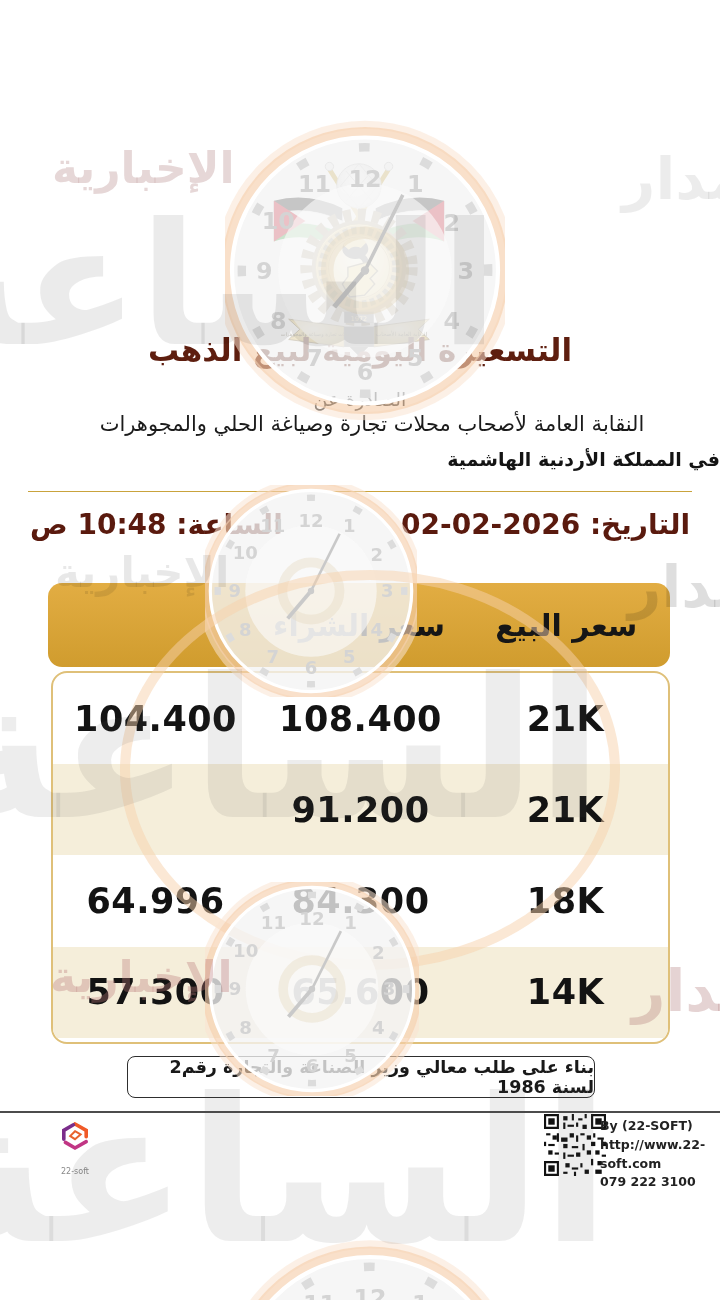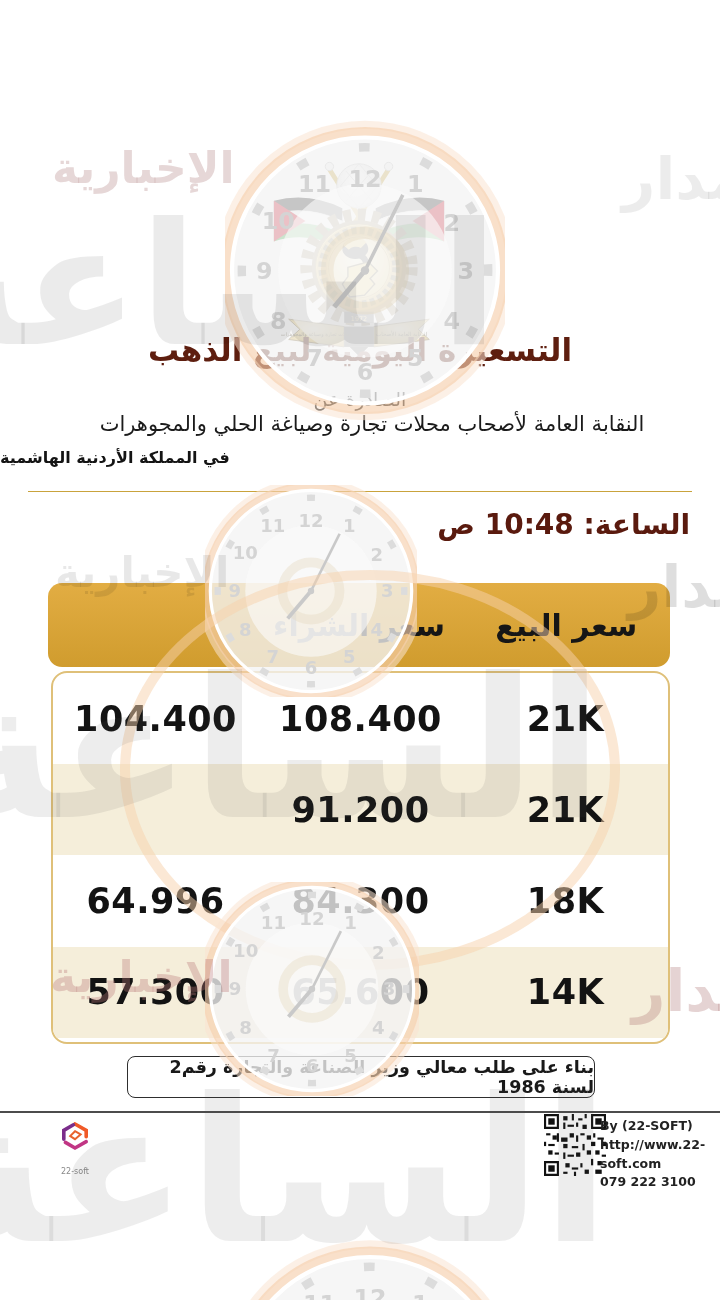--- a/index.html
+++ b/index.html
@@ -10,22 +10,22 @@
   .wm-layer{position:absolute;inset:0;z-index:2;pointer-events:none;}
   .toptext{position:relative;z-index:3;}
   
   .emblem{position:absolute;left:252px;top:136px;width:214px;height:222px;z-index:3;}
   .title{position:absolute;top:332px;left:0;width:100%;text-align:center;
          font-size:31px;font-weight:bold;color:#5e1e0f;direction:rtl;}
   .sub1{position:absolute;top:388px;left:0;width:100%;text-align:center;
         font-size:19px;color:#1b1b1b;direction:rtl;}
   .sub2{position:absolute;top:412px;left:12px;width:100%;text-align:center;
         font-size:21px;color:#1b1b1b;direction:rtl;}
-  .country{position:absolute;top:448px;left:0;width:100%;text-align:left;
-        font-size:16px;font-weight:600;color:#141414;direction:rtl;}
+  .country{position:absolute;top:448px;left:0;width:100%;text-align:right;
+        font-size:19px;font-weight:600;color:#141414;direction:rtl;}
   .goldhr{position:absolute;top:491px;left:28px;width:664px;height:0;
         border-top:1.5px solid #c9a33c;}
   .daterow{position:absolute;top:508px;left:30px;width:660px;display:flex;
         justify-content:space-between;direction:rtl;
         font-size:28px;font-weight:bold;color:#5a1a0e;}
   .daterow .num{direction:ltr;unicode-bidi:embed;}
   
   .hdrband{position:absolute;left:48px;top:583px;width:622px;height:84px;
         background:linear-gradient(#e2ad43,#d09c2e);border-radius:14px;
         display:grid;grid-template-columns:1fr 1fr 1fr;direction:rtl;
@@ -126,20 +126,24 @@
       </g>
     </svg>
 
     <div class="title toptext">التسعيرة اليومية لبيع الذهب</div>
     <div class="sub1 toptext">الصادرة عن</div>
     <div class="sub2 toptext">النقابة العامة لأصحاب محلات تجارة وصياغة الحلي والمجوهرات</div>
     <div class="country toptext">في المملكة الأردنية الهاشمية</div>
     <div class="goldhr"></div>
 
     <div class="daterow">
+      <div class="toptext">
+        <span>التاريخ:</span>
+        <span class="num">02-02-2026</span>
+      </div>
       <div class="toptext">
         <span>الساعة:</span>
         <span>10:48 ص</span>
       </div>
     </div>
 
     <div class="hdrband">
       <div class="cell">سعر البيع</div>
       <div class="cell">سعر الشراء</div>
     </div>

